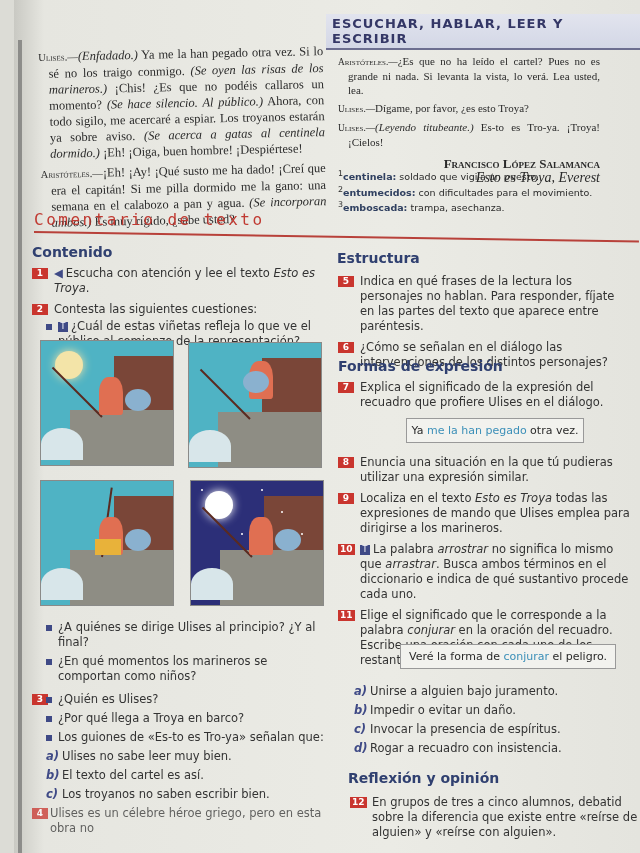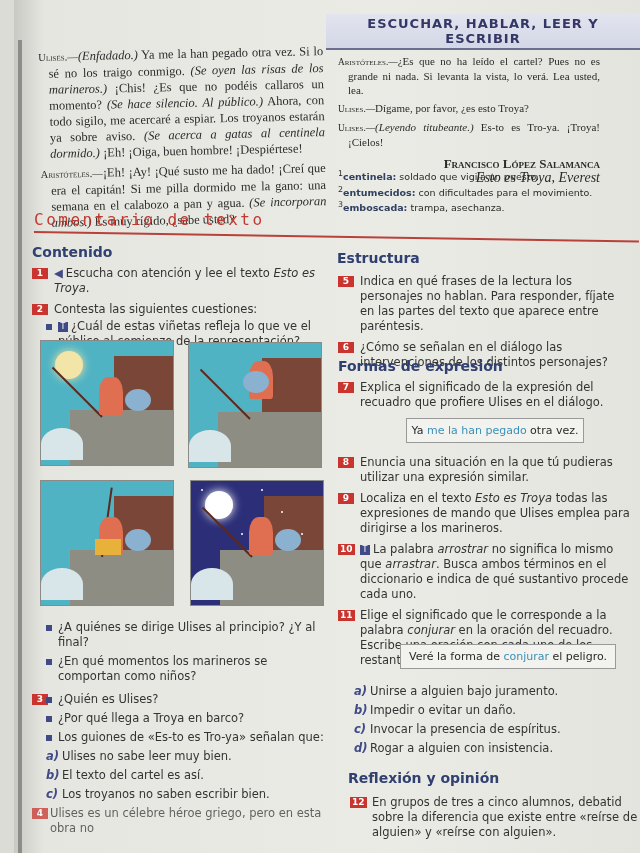--- a/index.html
+++ b/index.html
@@ -1,19 +1,19 @@
 <!DOCTYPE html>
 <html><head>
 <meta charset="utf-8">
 <style>
   html,body{margin:0;padding:0;}
   body{width:640px;height:853px;overflow:hidden;background:#dcdcd6;font-family:"DejaVu Sans",sans-serif;color:#2a2a2a;position:relative;}
   .page{position:absolute;left:14px;top:0;width:626px;height:853px;background:linear-gradient(90deg,#c9c9c3 0,#e6e6e0 30px,#ebebe5 60%,#e4e4de 100%);}
   .spine{position:absolute;left:18px;top:40px;width:4px;height:813px;background:#555;opacity:.55;}
-  .header{position:absolute;left:326px;top:14px;padding:2px 16px;background:linear-gradient(180deg,#e2e4ee,#d3d7e6);border-bottom:2px solid #6c6e90;font-family:"DejaVu Sans",sans-serif;font-weight:bold;font-size:13px;letter-spacing:1px;color:#343766;text-align:center;}
+  .header{position:absolute;left:326px;top:14px;padding:2px 6px;background:linear-gradient(180deg,#e2e4ee,#d3d7e6);border-bottom:2px solid #6c6e90;font-family:"DejaVu Sans",sans-serif;font-weight:bold;font-size:13px;letter-spacing:1px;color:#343766;}
   .serif{font-family:"Liberation Serif","DejaVu Serif",serif;}
   .play-left{position:absolute;left:40px;top:46px;width:285px;font-size:12.5px;line-height:16px;text-align:justify;transform:rotate(-1.2deg);}
   .play-right{position:absolute;left:338px;top:54px;width:262px;font-size:11px;line-height:14px;text-align:justify;}
   .speaker{font-variant:small-caps;font-size:.85em;}
   .dir{font-style:italic;}
   .para{margin:0 0 4px 0;text-indent:-10px;padding-left:10px;}
   .author{text-align:right;font-size:13px;margin-top:8px;font-weight:bold;font-variant:small-caps;}
   .work{text-align:right;font-size:14px;font-style:italic;}
   .notes{position:absolute;left:338px;top:168px;font-size:9.5px;line-height:12.5px;}
   .notes .term{font-weight:bold;color:#304060;}
@@ -195,21 +195,21 @@
     <span>Elige el significado que le corresponde a la palabra </span><i>conjurar</i><span> en la oración del recuadro. Escribe una oración con cada uno de los restantes significados.</span>
   </div>
 </div>
 <div class="boxq" style="left:400px;top:644px;width:214px;">
   <span>Veré la forma de </span><span class="hl">conjurar</span><span> el peligro.</span>
 </div>
 <div class="col" style="left:340px;top:684px;width:290px;" id="formasOpts">
     <div class="sub"><span class="letter">a)</span><span>Unirse a alguien bajo juramento.</span></div>
     <div class="sub"><span class="letter">b)</span><span>Impedir o evitar un daño.</span></div>
     <div class="sub"><span class="letter">c)</span><span>Invocar la presencia de espíritus.</span></div>
-    <div class="sub"><span class="letter">d)</span><span>Rogar a alguien con insistencia.</span></div>
+    <div class="sub"><span class="letter">d)</span><span>Rogar a recuadro con insistencia.</span></div>
   </div>
 
 <h3 style="left:348px;top:770px;">Reflexión y opinión</h3>
 <div class="col" style="left:350px;top:795px;width:290px;">
   <div class="item">
     <span class="num">12</span>
     <span>En grupos de tres a cinco alumnos, debatid sobre la diferencia que existe entre «reírse de alguien» y «reírse con alguien».</span>
   </div>
 </div>
 

